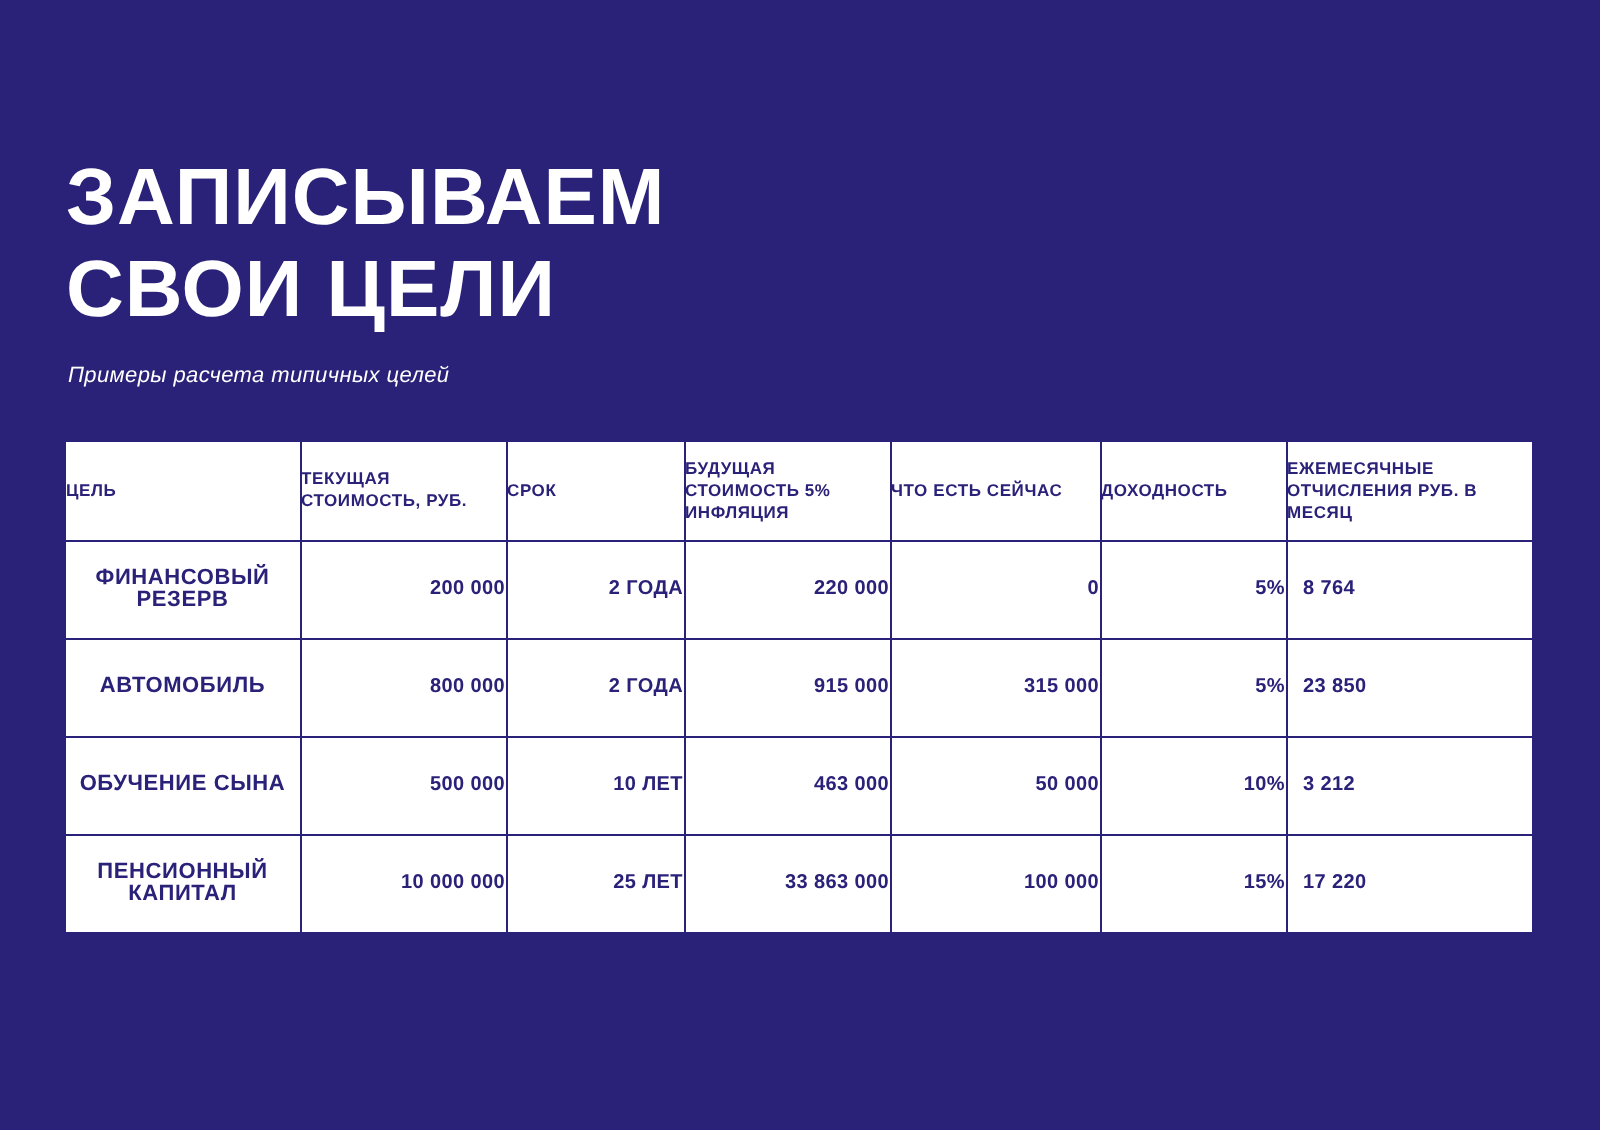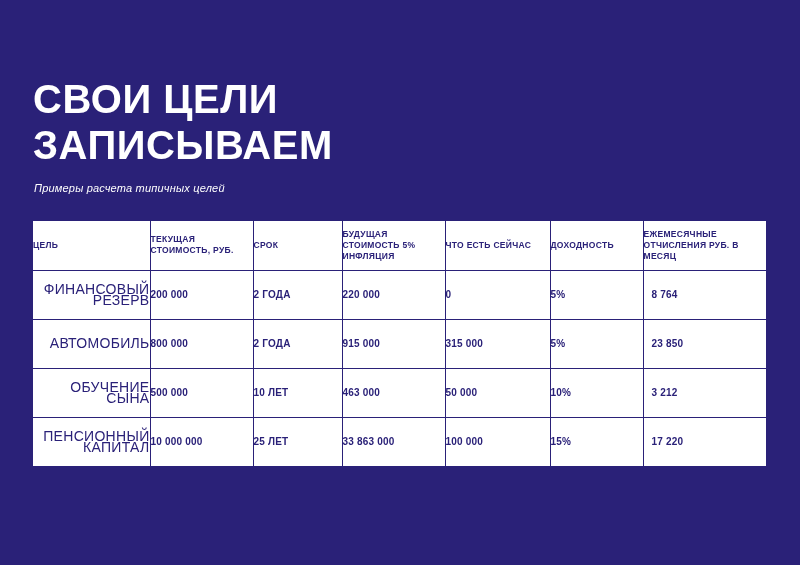--- a/index.html
+++ b/index.html
@@ -76,40 +76,40 @@
     border-right: 1px solid #2a2178;
     box-sizing: border-box;
   }
   .hdr-cell.last {
     border-right: none;
   }
   
   .lbl-cell {
     background: #ffffff;
     color: #2a2178;
-    font-size: 14px;
-    font-weight: normal;
+    font-size: 11px;
+    font-weight: bold;
     line-height: 11px;
     text-transform: uppercase;
     letter-spacing: 0.3px;
     height: 49px;
     padding: 0 10px;
-    text-align: right;
+    text-align: center;
     border-top: 1px solid #2a2178;
     border-right: 1px solid #2a2178;
     box-sizing: border-box;
   }
   
   .val-cell {
     background: #ffffff;
     color: #2a2178;
     font-size: 10px;
     font-weight: bold;
     height: 49px;
-    text-align: left;
+    text-align: right;
     border-top: 1px solid #2a2178;
     border-right: 1px solid #2a2178;
     box-sizing: border-box;
     letter-spacing: 0.2px;
   }
   .val-cell.left {
     text-align: left;
     padding-left: 8px;
   }
   .val-cell.last {
@@ -122,22 +122,22 @@
   .col-4 { width: 105px; }
   .col-5 { width: 93px; }
   .col-6 { width: 123px; }
 </style>
 </head>
 <body>
 
 <div class="slide">
 
   <div class="title-block">
+    <div class="title-line">ЗАПИСЫВАЕМ</div>
     <div class="title-line">СВОИ ЦЕЛИ</div>
-    <div class="title-line">ЗАПИСЫВАЕМ</div>
   </div>
 
   <div class="subtitle">Примеры расчета типичных целей</div>
 
   <div class="table-wrap">
     <table class="goals">
       <thead>
         <tr>
           <th class="hdr-cell col-0">ЦЕЛЬ</th>
           <th class="hdr-cell col-1">ТЕКУЩАЯ СТОИМОСТЬ, РУБ.</th>

